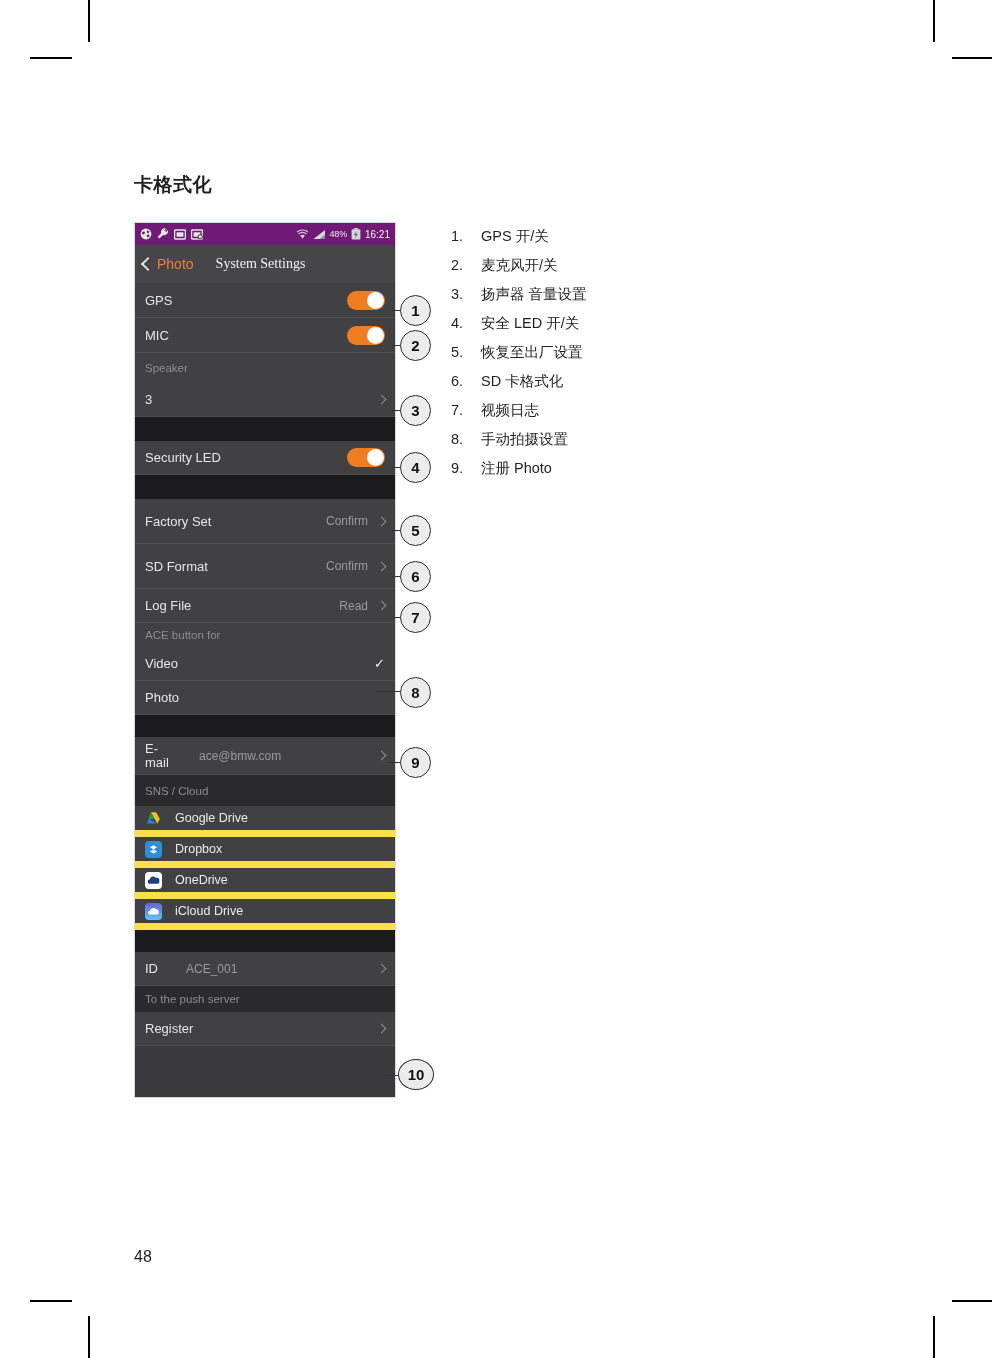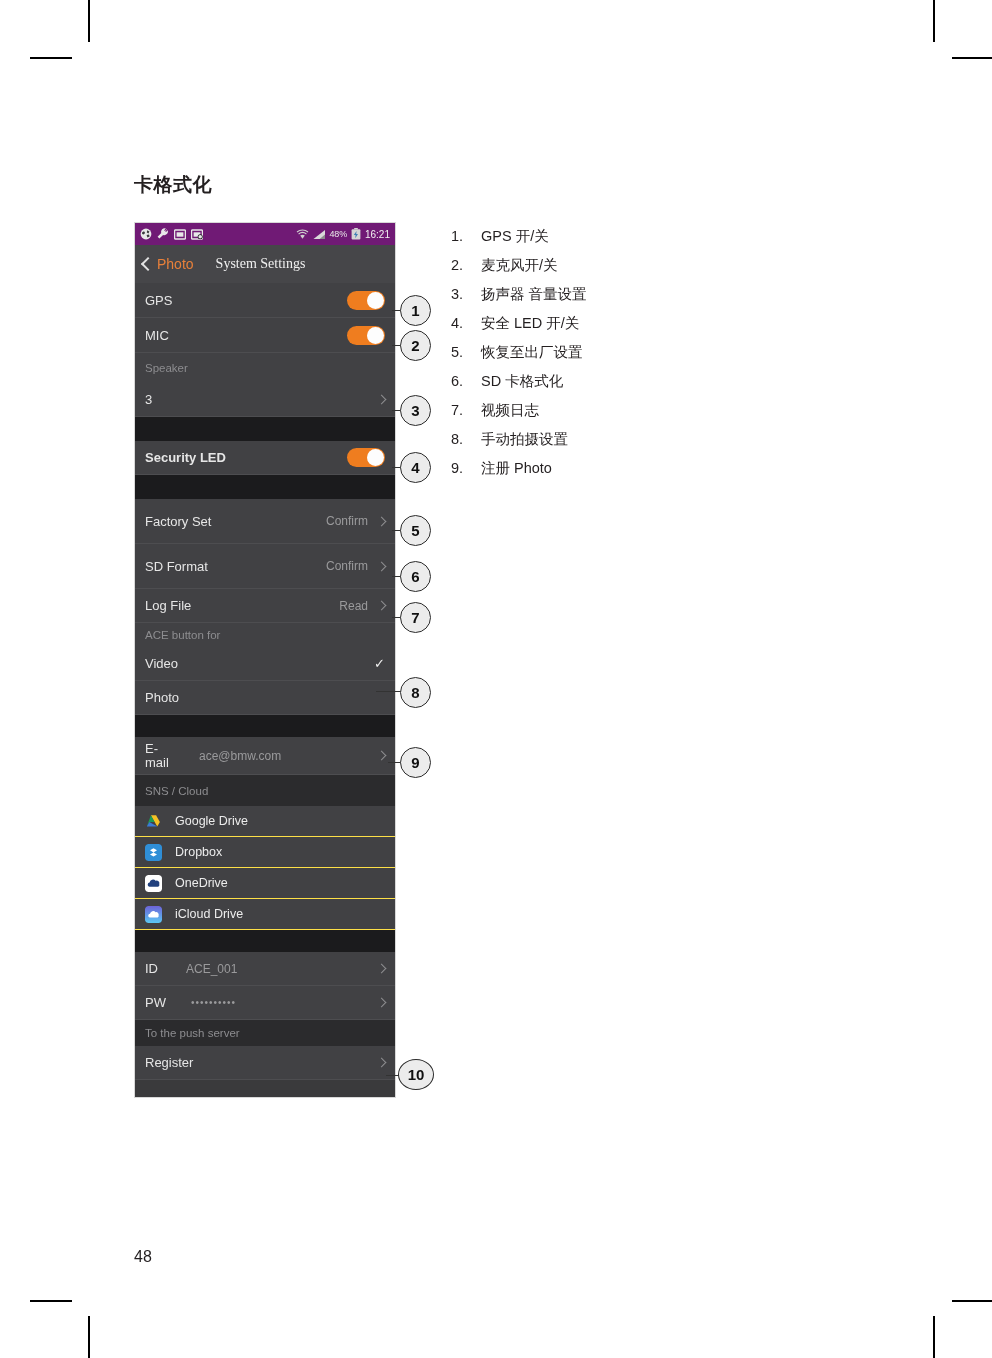--- a/index.html
+++ b/index.html
@@ -202,21 +202,21 @@
   }
 
   
   .cloud-row {
     background: #414144;
     height: 31px;
     display: flex;
     align-items: center;
     padding: 0 10px;
     box-sizing: border-box;
-    border-bottom: 1px solid #fde047;
+    border-bottom: 7px solid #fde047;
   }
   .cloud-ico {
     width: 17px; height: 17px;
     flex: 0 0 auto;
     margin-right: 13px;
     border-radius: 3px;
     overflow: hidden;
   }
   .cloud-label {
     color: #ececec;
@@ -345,21 +345,21 @@
   </div>
 
   <div class="section-head" style="height:30px;">Speaker</div>
   <div class="row" style="height:33px;">
     <span class="row-label">3</span>
     <span class="chev-right" style="margin-left:auto;"></span>
   </div>
 
   <div class="band" style="height:24px;"></div>
 
-  <div class="row" style="height:27px;font-weight:bold;">
+  <div class="row" style="height:27px;">
     <span class="row-label">Security LED</span>
     <div class="toggle">
         <div class="knob"></div>
       </div>
   </div>
 
   <div class="band" style="height:24px;"></div>
 
   <div class="row" style="height:45px;">
     <span class="row-label">Factory Set</span>
@@ -447,25 +447,20 @@
   </div>
 
   <div class="band" style="height:22px;"></div>
 
   <div class="row" style="height:31px;">
     <span class="row-label">ID</span>
     <span class="row-value left" style="margin-left:28px;">ACE_001</span>
     <span class="chev-right"></span>
   </div>
 
-  <div class="row" style="height:31px;">
-    <span class="row-label">PW</span>
-    <span class="row-value left" style="margin-left:25px; font-size:10px; letter-spacing:1px;">••••••••••</span>
-    <span class="chev-right"></span>
-  </div>
 
   <div class="section-head dark" style="height:26px;">To the push server</div>
 
   <div class="row" style="height:34px;">
     <span class="row-label">Register</span>
     <span class="chev-right" style="margin-left:auto;"></span>
   </div>
 
 </div>
 

